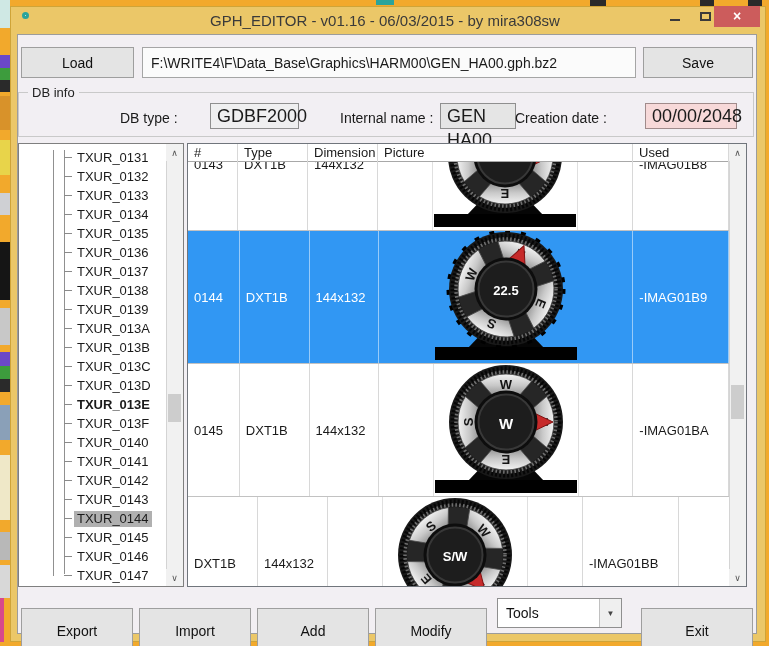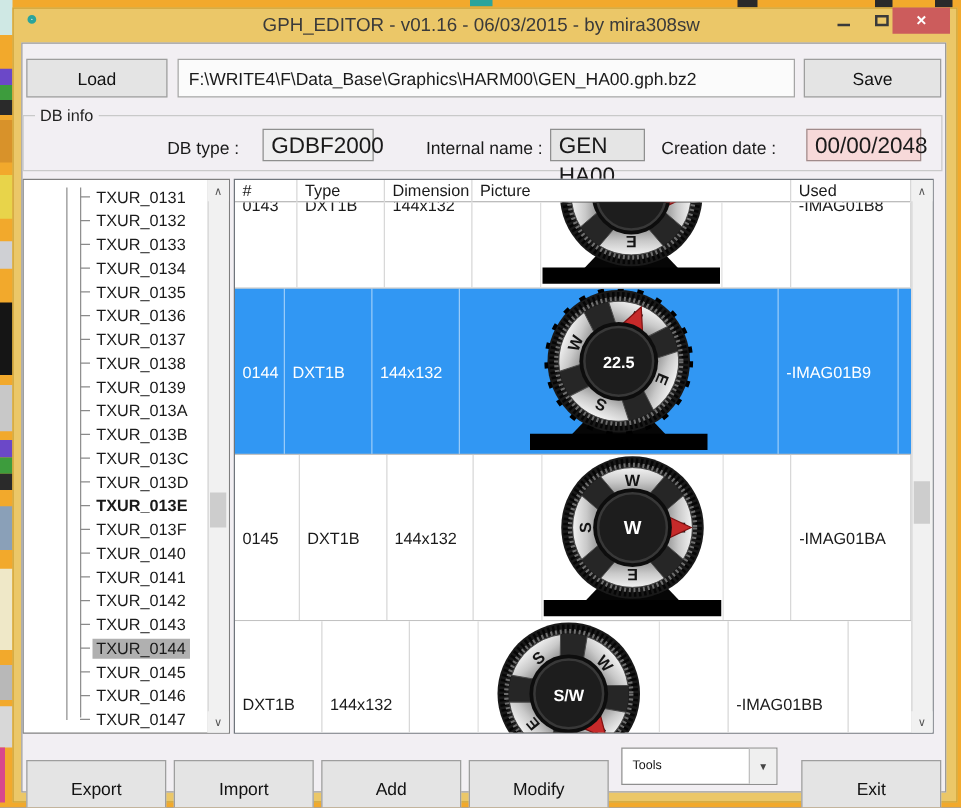--- a/index.html
+++ b/index.html
@@ -23,21 +23,21 @@
   .dialog{position:absolute;left:17px;top:34px;width:740px;height:600px;background:#f2eff3;border:1px solid #9c9c9c;}
   
   .btn{position:absolute;background:#e4e4e4;border:1px solid #9e9e9e;font-size:14px;color:#111;
        display:flex;align-items:center;justify-content:center;font-family:"Liberation Sans",sans-serif;}
   .top-btn{top:47px;height:31px;}
   .path-field{position:absolute;left:142px;top:47px;width:494px;height:31px;background:#fbfbfb;
               border:1px solid #a5a5a5;font-size:14px;padding:0 8px;color:#1a1a1a;font-family:"Liberation Sans",sans-serif;}
   
   .groupbox{position:absolute;left:18px;top:92px;width:736px;height:45px;border:1px solid #c9c9c9;}
   .group-label{position:absolute;left:28px;top:85px;background:#f2eff3;padding:0 4px;font-size:13px;color:#222;}
-  .flabel{position:absolute;top:110px;font-size:14px;color:#1a1a1a;text-align:center;}
+  .flabel{position:absolute;top:110px;font-size:14px;color:#1a1a1a;text-align:left;}
   .ffield{position:absolute;top:103px;height:26px;border:1px solid #8f8f8f;font-size:18px;
           line-height:24px;padding-left:6px;background:#efeff0;color:#1a1a1a;}
   
   .tree-box{position:absolute;left:18px;top:143px;width:166px;height:444px;background:#fff;border:1px solid #7f7f7f;}
   .tree-vline{position:absolute;width:1px;background:#909090;}
   .tree-items{position:absolute;left:64px;top:148px;width:100px;height:437px;}
   .tree-item{position:absolute;left:0;height:19px;display:flex;align-items:center;font-size:13px;white-space:nowrap;}
   .tree-item .dash{width:8px;height:1px;background:#8a8a8a;margin-right:2px;}
   .tree-item .tlbl{padding:0 3px;line-height:16px;}
   .tree-item.sel .tlbl{background:#b0b0b0;}
@@ -54,21 +54,21 @@
   .trow{position:absolute;left:0;width:541px;height:133px;display:flex;border-bottom:1px solid #c2c2c2;background:#fff;}
   .tc{height:100%;border-right:1px solid #d8d8d8;display:flex;align-items:center;padding-left:6px;font-size:13px;color:#1a1a1a;overflow:hidden;}
   .tc.pic{justify-content:center;padding-left:0;}
   .trow.sel{background:#3197f3;}
   .trow.sel .tc{color:#fff;border-right:1px solid rgba(255,255,255,.5);}
   .trow:not(.sel) svg.compass{outline:1px solid #e0e0e0;}
   svg.compass{display:block;}
   
   .foot-btn{top:608px;height:46px;}
   .combo{position:absolute;left:497px;top:598px;width:125px;height:30px;background:#fff;border:1px solid #8f8f8f;display:flex;}
-  .combo .val{flex:1;font-size:10px;line-height:28px;padding-left:8px;color:#111;}
+  .combo .val{flex:1;font-size:14px;line-height:28px;padding-left:8px;color:#111;}
   .combo .arrow{width:22px;border-left:1px solid #c0c0c0;background:#efefef;display:flex;align-items:center;justify-content:center;font-size:8px;color:#444;}
 </style>
 </head>
 <body>
 
 <div class="canvas">
 
   
   <div style="display:contents">
     <div class="deskblock" style="top:0;height:28px;background:#cfe8e4;"></div>
@@ -292,21 +292,21 @@
                 </g>
                 <circle r="31.5" fill="#0d0d0d"></circle>
                 <circle r="27.5" fill="#1d1d1d" stroke="#383838" stroke-width="2"></circle>
                 <text y="1" text-anchor="middle" dominant-baseline="central" font-family="'Liberation Sans',sans-serif" font-size="15" font-weight="bold" fill="#ffffff"></text>
               </g>
             </svg>
           </div>
           <div class="tc" style="width: 96px;">-IMAG01B8</div>
         </div>
         <div class="trow sel" style="top: 69px;">
-          <div class="tc" style="width: 40px;">0144</div>
+          <div class="tc" style="width: 52px;">0144</div>
           <div class="tc" style="width: 70px;">DXT1B</div>
           <div class="tc" style="width: 70px;">144x132</div>
           <div class="tc pic" style="width: 255px;">
             <svg class="compass" viewBox="0 0 144 132" width="144" height="132">
               <path d="M54 96 L90 96 L110 117 L34 117 Z" fill="#060606"></path>
               <rect x="1" y="116" width="142" height="13" fill="#000"></rect>
               <g transform="translate(72,58)">
                 <circle r="57" fill="#191919"></circle>
                 <circle r="58" fill="none" stroke="#000" stroke-width="3" stroke-dasharray="5 11"></circle>
                 <circle r="53" fill="none" stroke="#060606" stroke-width="5" stroke-dasharray="2 2"></circle>

